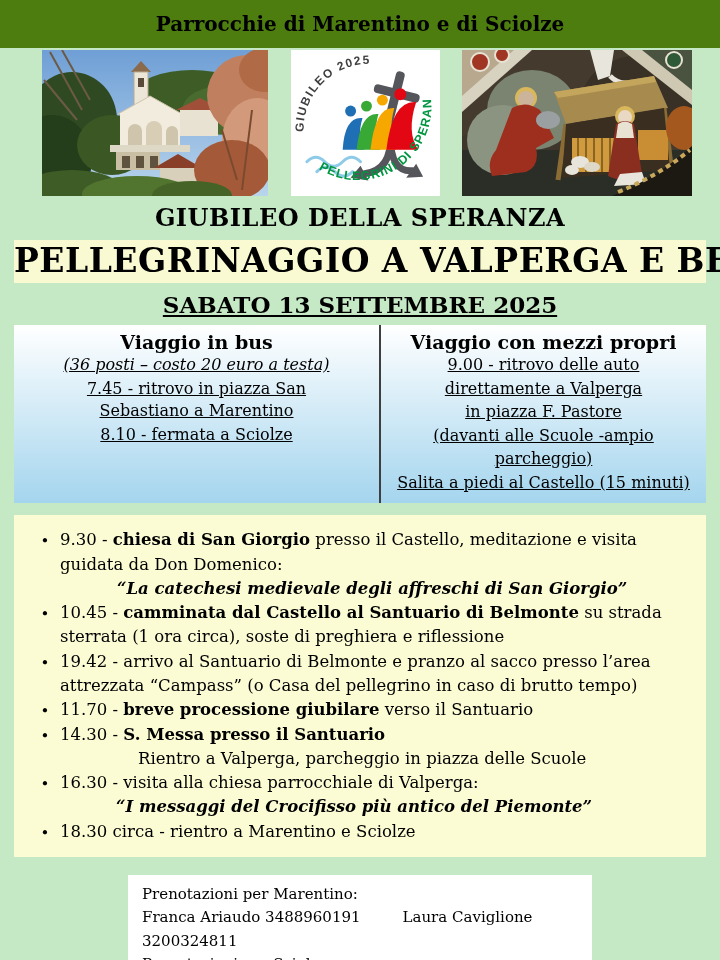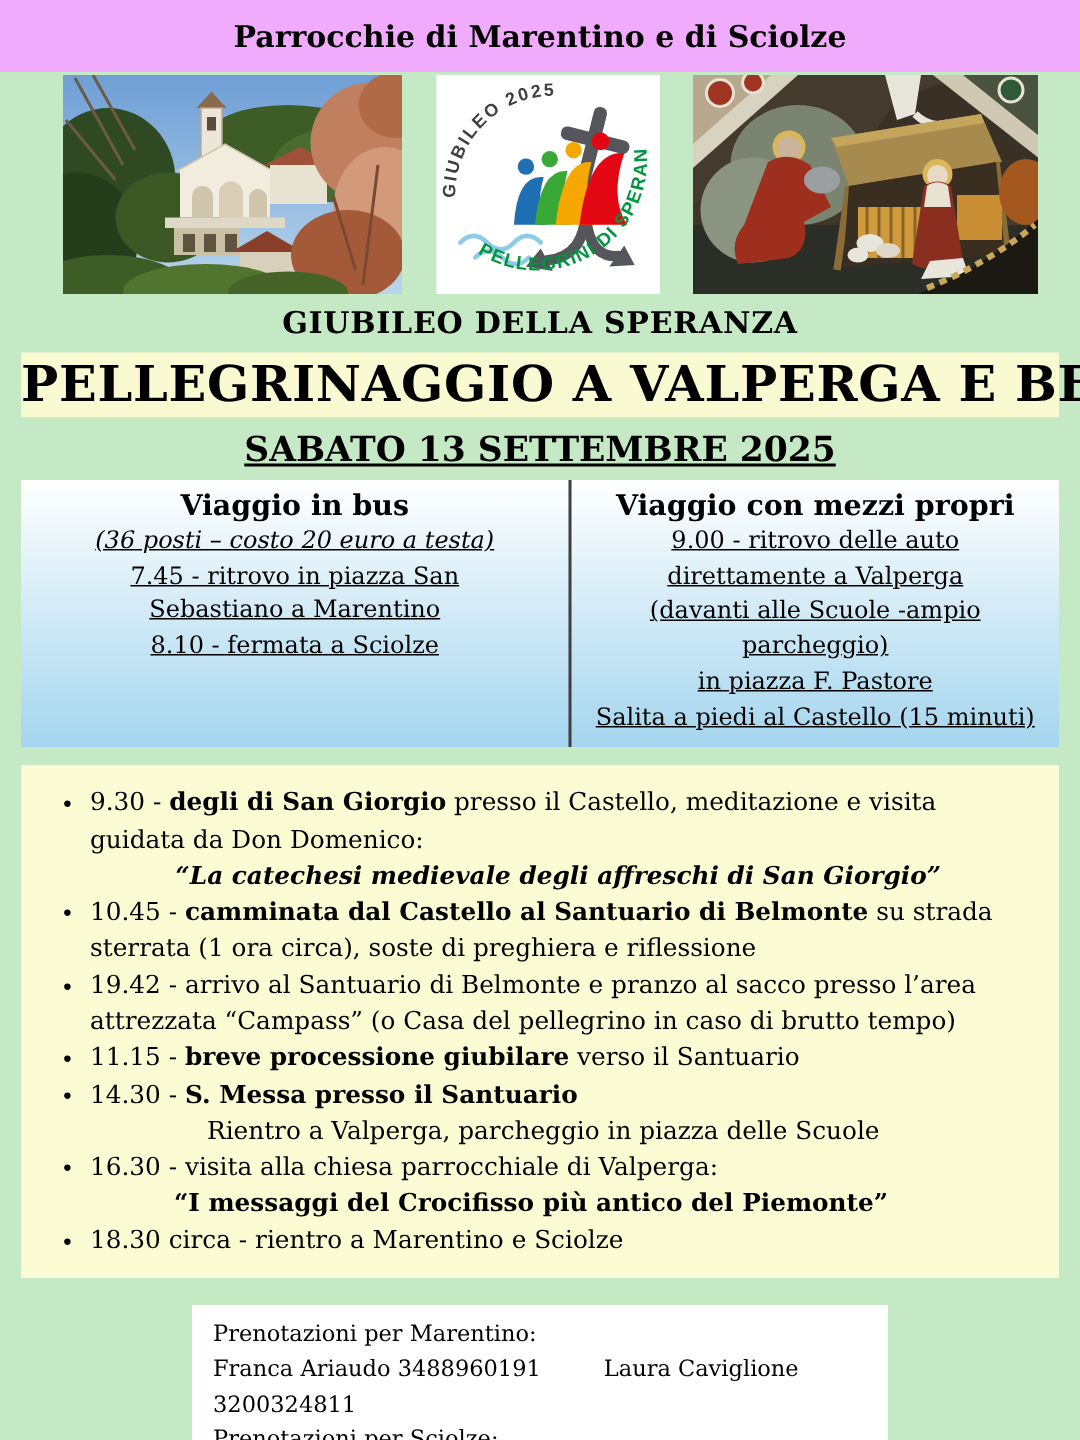--- a/index.html
+++ b/index.html
@@ -3,32 +3,32 @@
 <meta charset="utf-8">
 <style>
   html,body{margin:0;padding:0;}
   body{
     width:720px;height:960px;overflow:hidden;
     background:#c5e8c5;
     font-family:"DejaVu Serif", serif;
     color:#000;
   }
   .top-band{
-    background:#f0abfc;height:48px;
+    background:#4d7c0f;height:48px;
     display:flex;align-items:center;justify-content:center;
   }
   .top-band .t{font-size:20px;font-weight:bold;}
   .photos-row{
     display:flex;justify-content:space-between;
     padding:2px 28px 0 42px;height:146px;
   }
   .photo{display:block;}
   .logo-card{background:#ffffff;width:149px;height:146px;}
   .subtitle{
-    text-align:center;font-size:20px;font-weight:bold;
+    text-align:center;font-size:24px;font-weight:bold;
     margin-top:7px;letter-spacing:0.5px;
   }
   .title-strip{
     background:#fafad2;margin:8px 14px 0 14px;
     text-align:center;padding:1px 0 3px 0;
   }
   .title-strip .t{font-size:33px;font-weight:bold;letter-spacing:0.5px;white-space:nowrap;}
   .date-line{
     text-align:center;font-size:23px;font-weight:bold;
     text-decoration:underline;margin-top:8px;
@@ -45,21 +45,21 @@
   .italic{font-style:italic;}
   .uline{text-decoration:underline;}
   .itinerary{
     margin:12px 14px 0 14px;background:#fbfbd4;
     padding:13px 26px 13px 16px;
   }
   .it-row{display:flex;}
   .bullet{width:30px;text-align:center;font-size:15px;line-height:1.5;flex:none;padding-top:2px;}
   .it-text{flex:1;font-size:16.5px;line-height:1.47;}
   .quote1{margin-left:57px;font-weight:bold;font-style:italic;}
-  .quote2{margin-left:56px;font-weight:bold;}
+  .quote2{margin-left:56px;font-weight:bold;font-style:italic;}
   .subline{margin-left:78px;}
   .contacts{
     box-sizing:border-box;width:464px;margin:18px 0 0 128px;
     background:#ffffff;padding:8px 14px 9px 14px;
     font-size:15px;line-height:1.55;
   }
   .gap1{display:inline-block;width:42px;}
   b{font-weight:bold;}
 </style>
 </head>
@@ -236,32 +236,32 @@
   <div class="col">
     <h3>Viaggio in bus</h3>
     <p class="italic">(36 posti – costo 20 euro a testa)</p>
     <p>7.45 - ritrovo in piazza San Sebastiano a Marentino</p>
     <p>8.10 - fermata a Sciolze</p>
   </div>
   <div class="col">
     <h3>Viaggio con mezzi propri</h3>
     <p>9.00 - ritrovo delle auto</p>
     <p class="uline">direttamente a Valperga</p>
+    <p>in piazza F. Pastore</p>
     <p>(davanti alle Scuole -ampio parcheggio)</p>
-    <p>in piazza F. Pastore</p>
     <p>Salita a piedi al Castello (15 minuti)</p>
   </div>
 </div>
 
 <div class="itinerary">
 
   <div class="it-row">
     <span class="bullet">•</span>
     <div class="it-text">
-      <span>9.30 - </span><b>degli di San Giorgio</b><span> presso il Castello, meditazione e visita guidata da Don Domenico:</span>
+      <span>9.30 - </span><b>chiesa di San Giorgio</b><span> presso il Castello, meditazione e visita guidata da Don Domenico:</span>
       <div class="quote1">“La catechesi medievale degli affreschi di San Giorgio”</div>
     </div>
   </div>
 
   <div class="it-row">
     <span class="bullet">•</span>
     <div class="it-text">
       <span>10.45 - </span><b>camminata dal Castello al Santuario di Belmonte</b><span> su strada sterrata (1 ora circa), soste di preghiera e riflessione</span>
     </div>
   </div>
@@ -269,21 +269,21 @@
   <div class="it-row">
     <span class="bullet">•</span>
     <div class="it-text">
       <span>19.42 - arrivo al Santuario di Belmonte e pranzo al sacco presso l’area attrezzata “Campass” (o Casa del pellegrino in caso di brutto tempo)</span>
     </div>
   </div>
 
   <div class="it-row">
     <span class="bullet">•</span>
     <div class="it-text">
-      <span>11.15 - </span><b>breve processione giubilare</b><span> verso il Santuario</span>
+      <span>11.70 - </span><b>breve processione giubilare</b><span> verso il Santuario</span>
     </div>
   </div>
 
   <div class="it-row">
     <span class="bullet">•</span>
     <div class="it-text">
       <span>14.30 - </span><b>S. Messa presso il Santuario</b>
       <div class="subline">Rientro a Valperga, parcheggio in piazza delle Scuole</div>
     </div>
   </div>

